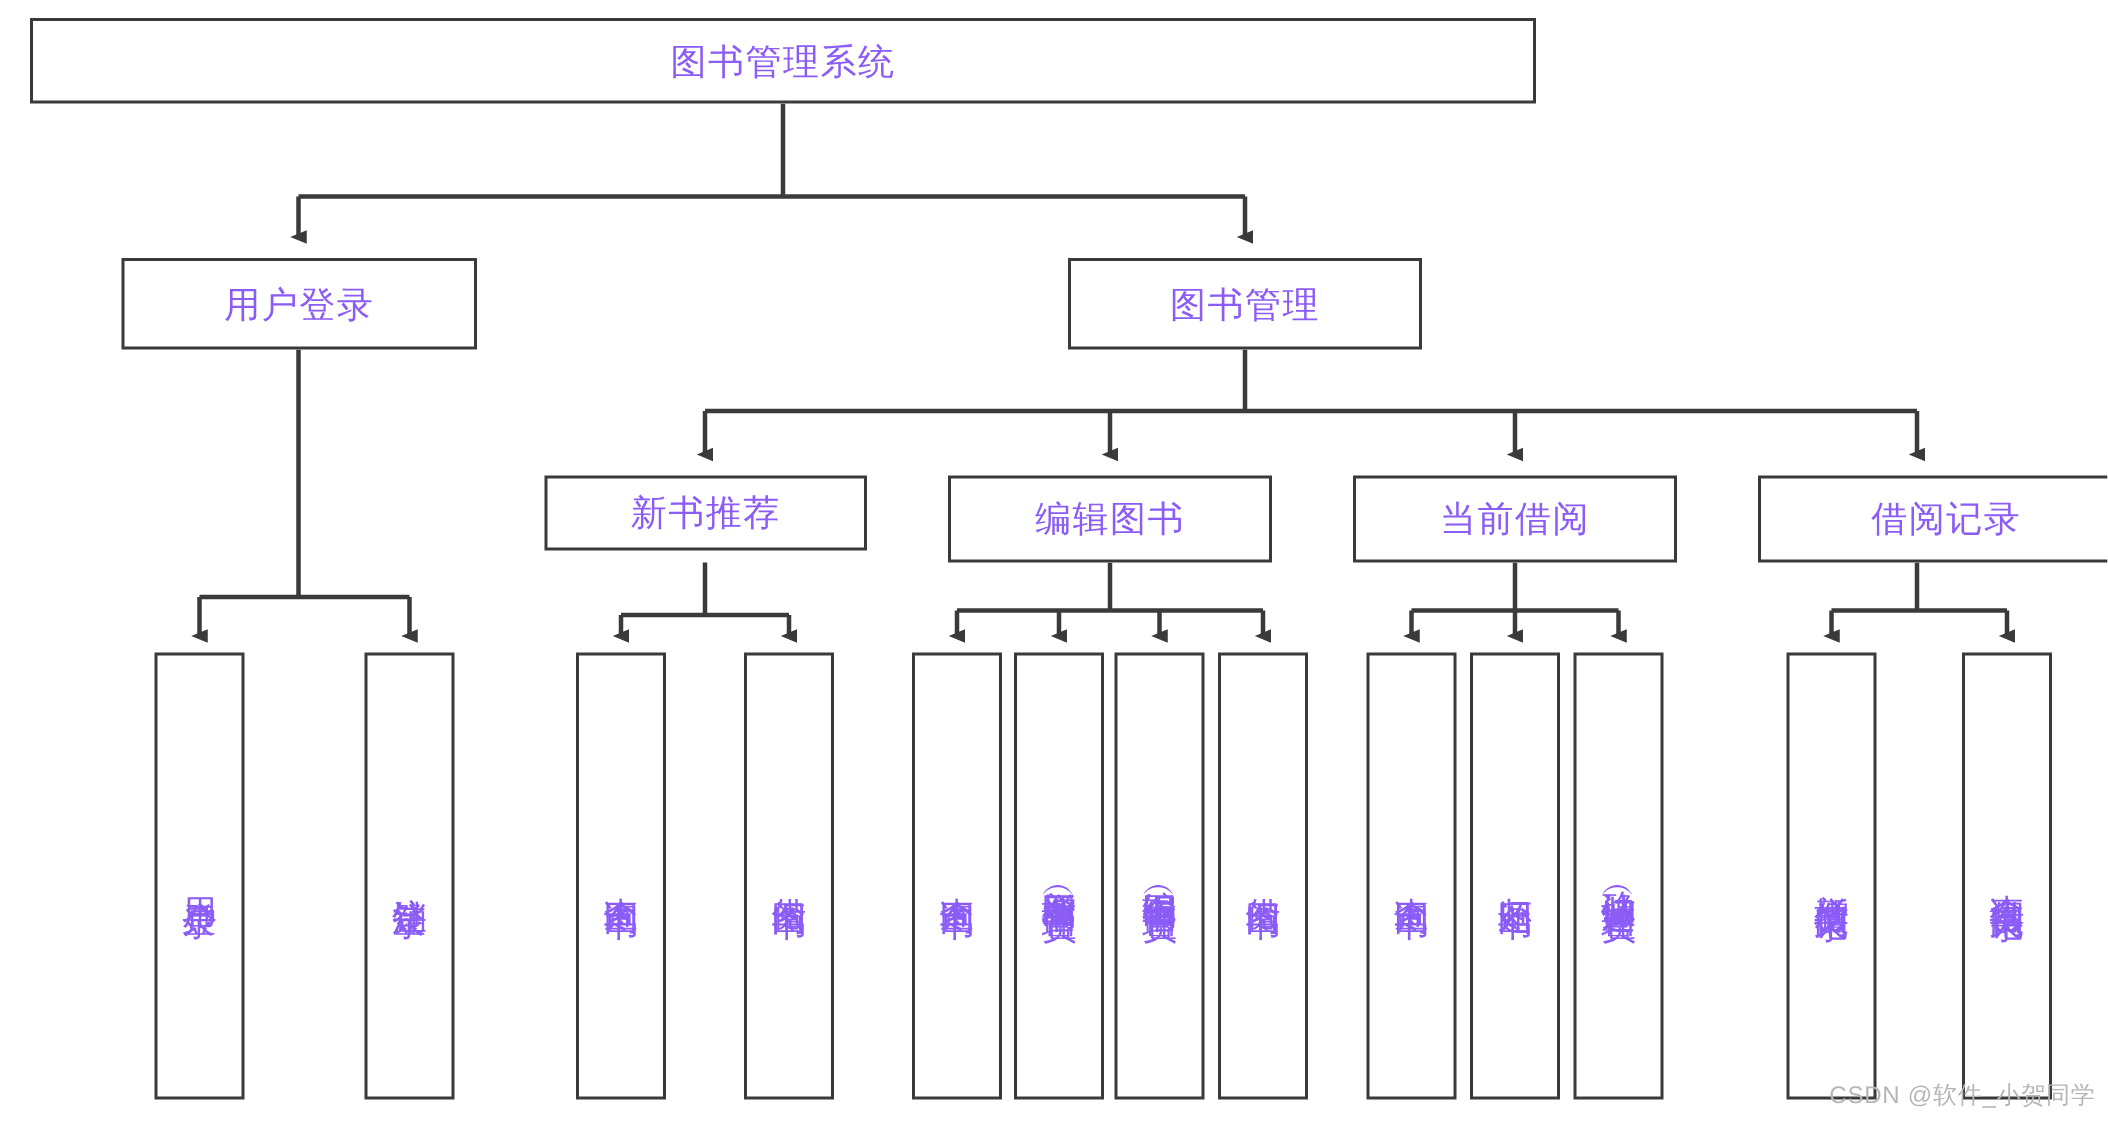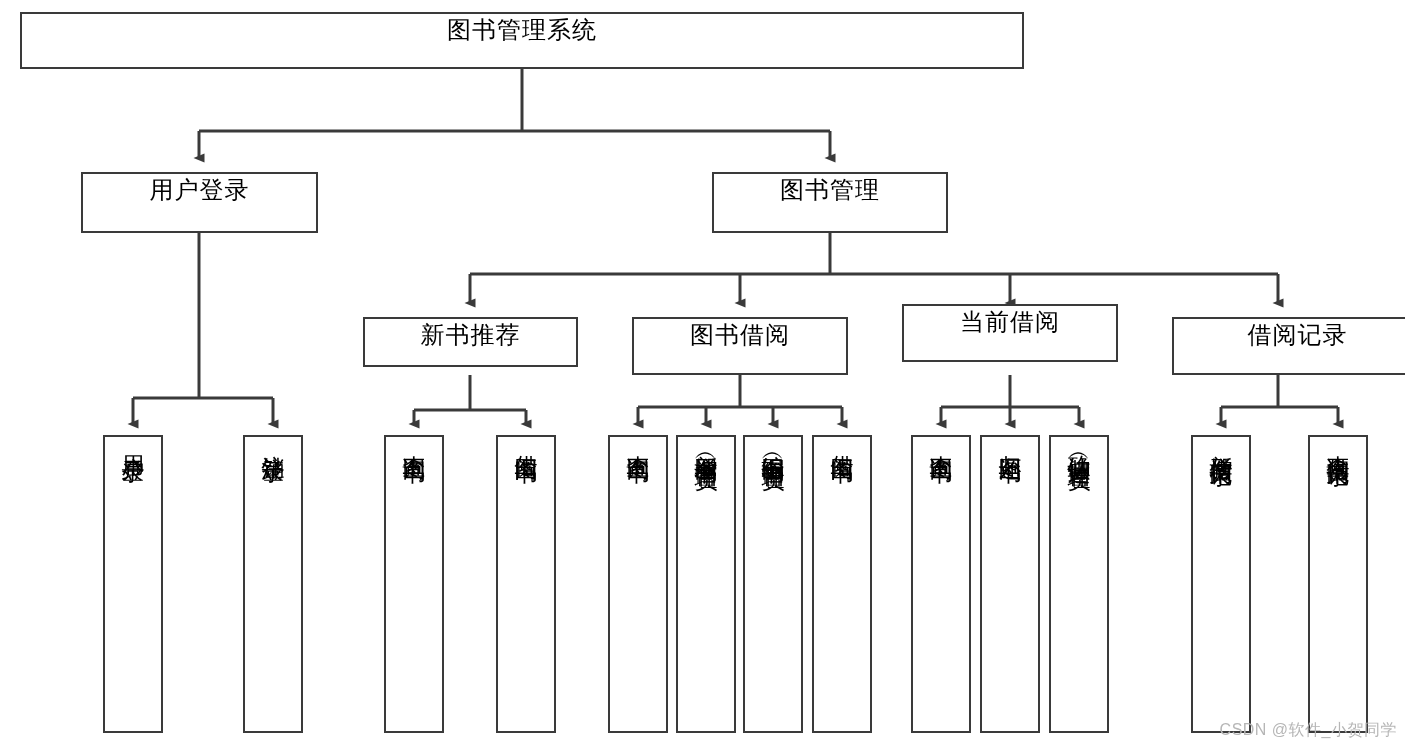--- a/index.html
+++ b/index.html
@@ -24,22 +24,23 @@
     width: 1405px;
     height: 747px;
     pointer-events: none;
   }
   .node {
     position: absolute;
     box-sizing: border-box;
     background: #ffffff;
     border: 2.5px solid #3a3a3a;
     display: flex;
+    align-items: center;
     justify-content: center;
-    color: #000000;
+    color: #8b5cf6;
   }
   .node.h {
     font-size: 24px;
     letter-spacing: 1px;
   }
   .node.v {
     font-size: 23px;
     letter-spacing: 1px;
   }
   .vtext {
@@ -127,23 +128,23 @@
     <span class="htext">用户登录</span>
   </div>
   <div class="node h" style="left:712px; top:172px; width:236px; height:61px;font-family:Liberation Serif, serif;">
     <span class="htext">图书管理</span>
   </div>
 
   <div class="node h" style="left:363px; top:317px; width:215px; height:50px;">
     <span class="htext">新书推荐</span>
   </div>
   <div class="node h" style="left:632px; top:317px; width:216px; height:58px;">
-    <span class="htext">图书借阅</span>
+    <span class="htext">编辑图书</span>
   </div>
-  <div class="node h" style="left:902px; top:304px; width:216px; height:58px;">
+  <div class="node h" style="left:902px; top:317px; width:216px; height:58px;">
     <span class="htext">当前借阅</span>
   </div>
   <div class="node h" style="left:1172px; top:317px; width:251px; height:58px;">
     <span class="htext">借阅记录</span>
   </div>
 
   <div class="node v" style="left:103px; top:435px; width:60px; height:298px;">
     <span class="vtext">用户登录</span>
   </div>
   <div class="node v" style="left:243px; top:435px; width:60px; height:298px;">

